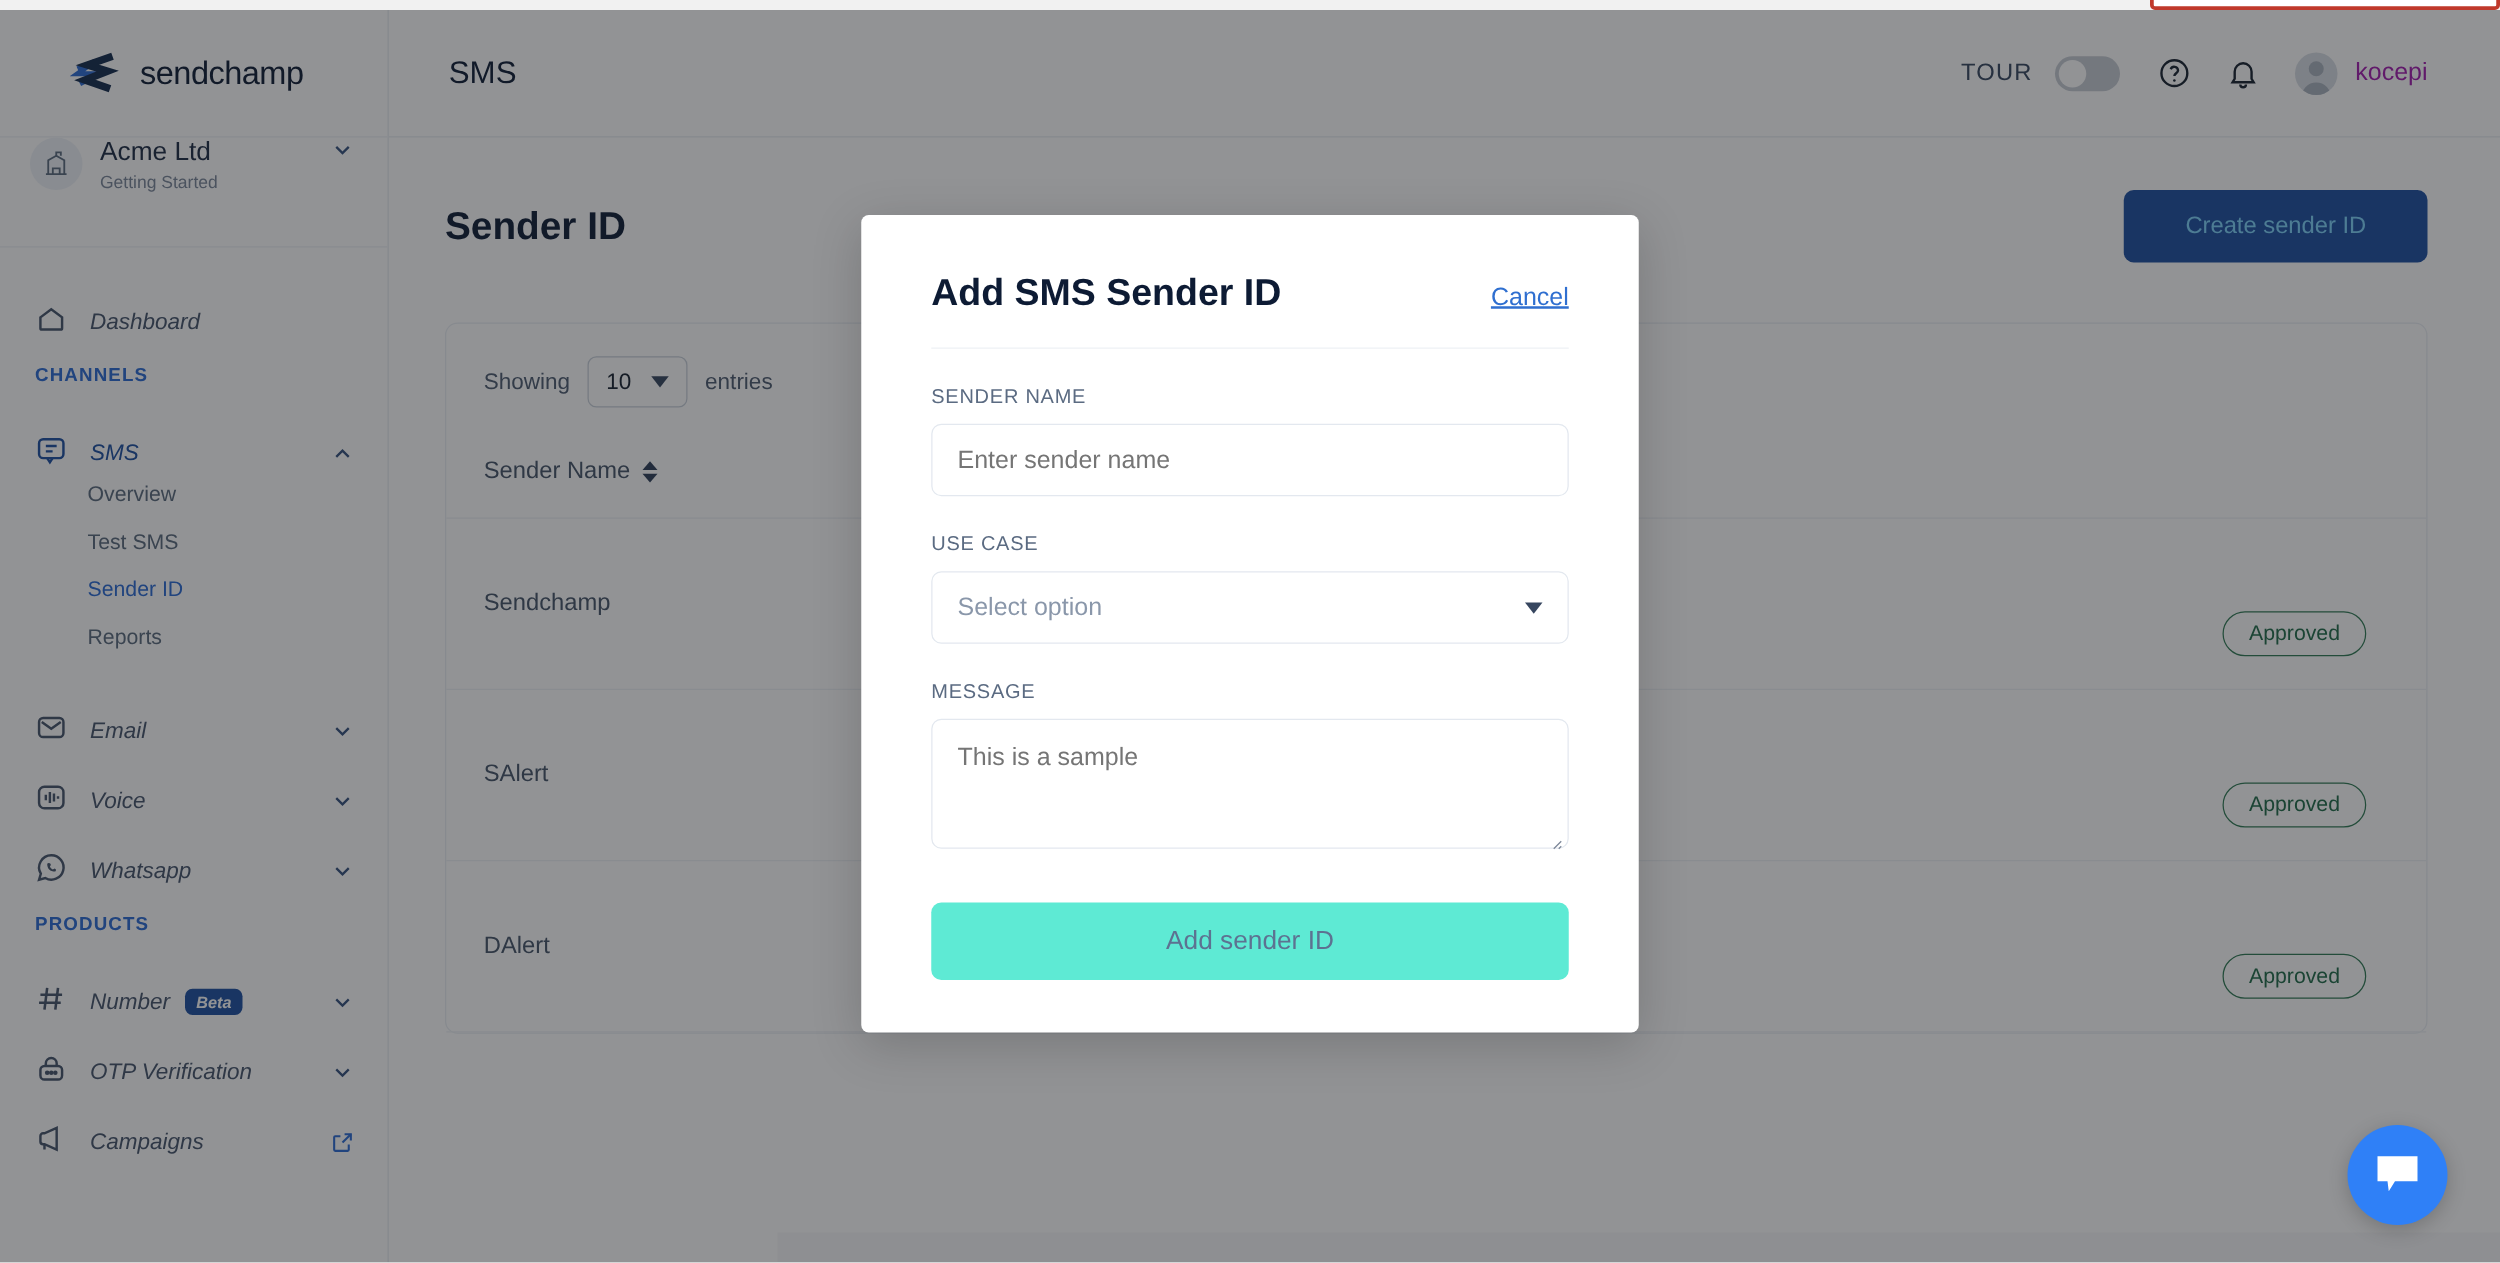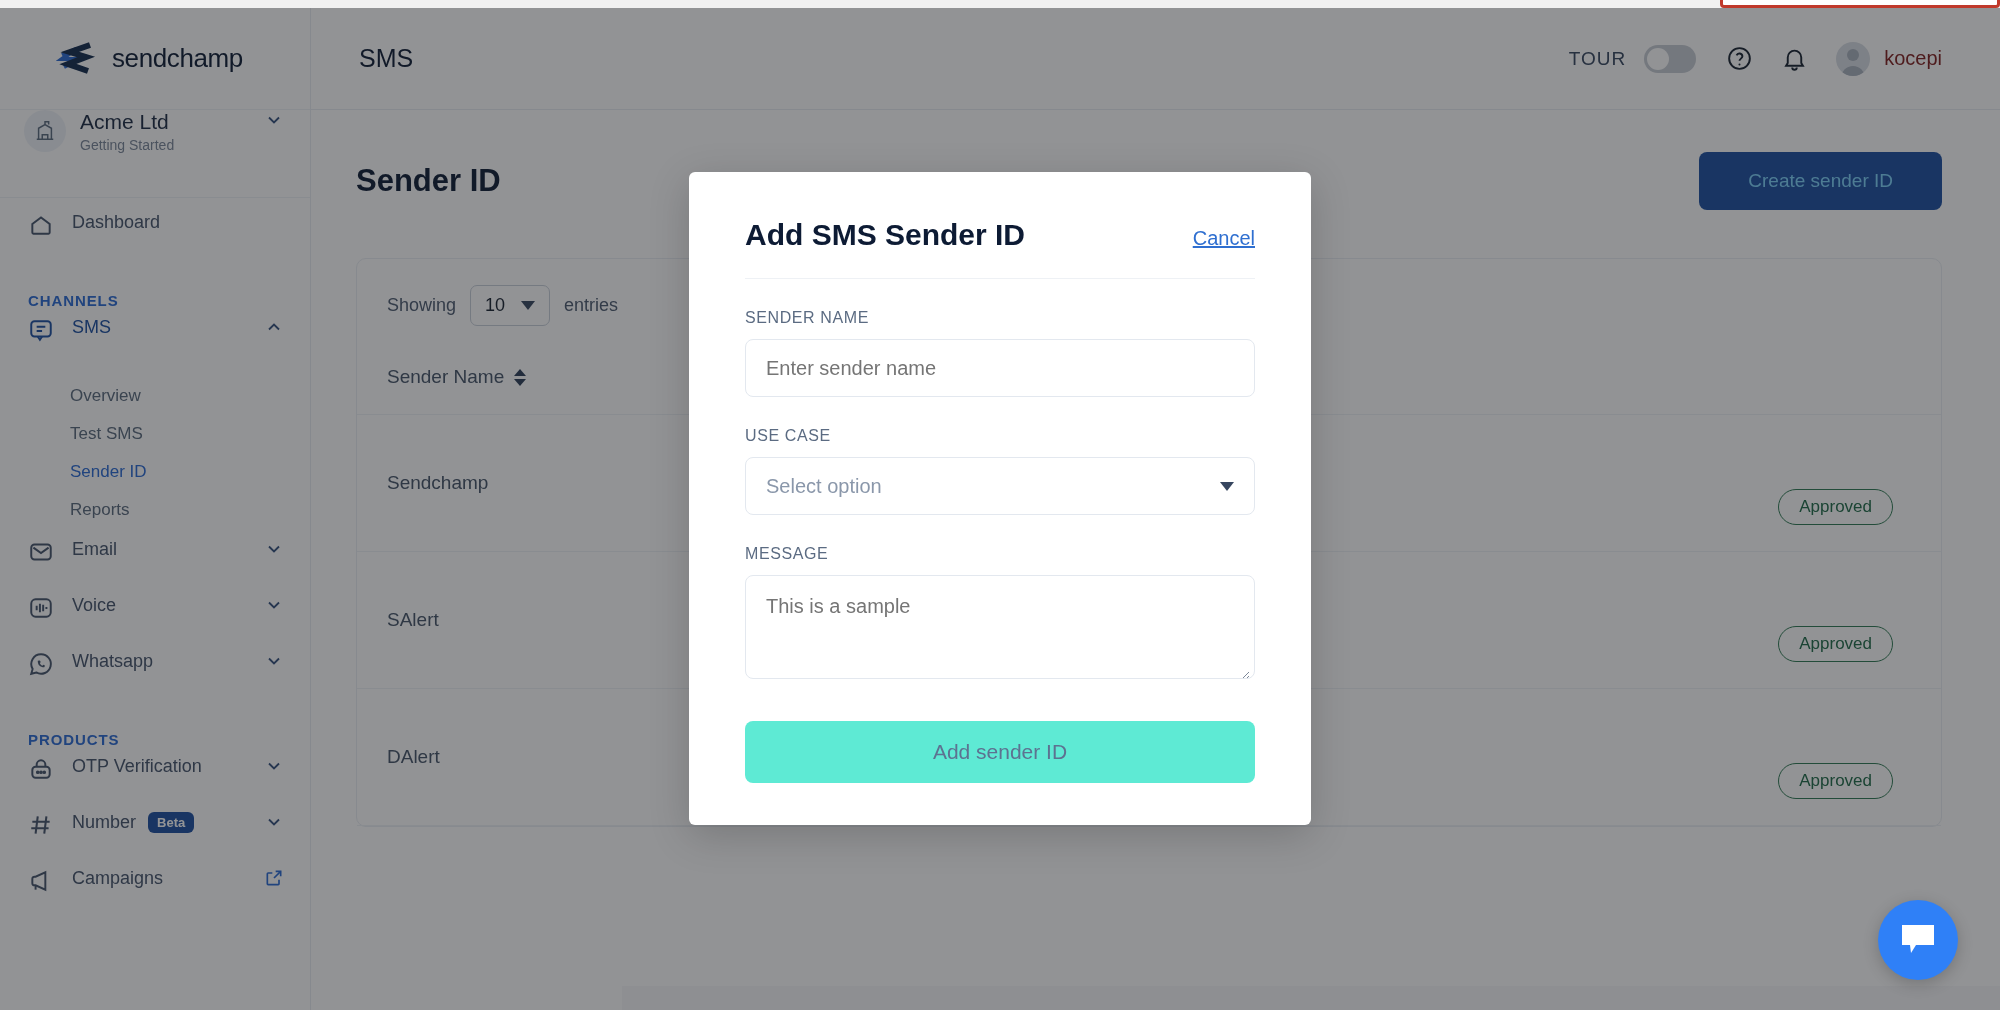--- a/index.html
+++ b/index.html
@@ -72,26 +72,27 @@
     display: flex; align-items: center; justify-content: center;
     flex: none;
   }
   .org-meta { margin-left: 14px; flex: 1; }
   .org-name { font-size: 21px; color: #1b2a43; line-height: 1.15; }
   .org-sub { font-size: 14px; color: #7a8699; margin-top: 3px; }
   .chev { color: #33507d; flex: none; }
 
   .nav { padding-top: 14px; }
   .nav-item {
-    display: flex; align-items: flex-start;
+    display: flex; align-items: flex-end;
     height: 56px;
     padding: 0 26px 0 28px;
     cursor: pointer;
     color: #44536b;
     font-size: 18px;
+    font-style: italic;
   }
   .nav-item .nico { width: 26px; height: 26px; flex: none; margin-right: 18px; color: #44536b; }
   .nav-item .nlabel { flex: 1; }
   .nav-item.active { color: #1c4fa1; }
   .nav-item.active .nico { color: #1c4fa1; }
 
   .nav-section {
     font-size: 15px;
     letter-spacing: 0.9px;
     color: #2a6ad4;
@@ -151,21 +152,21 @@
     flex: none;
   }
   .user-avatar .head {
     position: absolute; top: 7px; left: 11px;
     width: 12px; height: 12px; border-radius: 50%; background: #a8b1bd;
   }
   .user-avatar .body {
     position: absolute; bottom: -6px; left: 5px;
     width: 24px; height: 16px; border-radius: 12px 12px 0 0; background: #a8b1bd;
   }
-  .user-name { font-size: 20px; color: #7f1d1d; margin-left: 14px; }
+  .user-name { font-size: 20px; color: #a21caf; margin-left: 14px; }
 
   
   .main {
     position: absolute;
     top: 110px; left: 311px; right: 0; bottom: 0;
     background: #ffffff;
     overflow: hidden;
     z-index: 3;
   }
   .page-head {
@@ -440,40 +441,40 @@
         </svg>
         <span class="nlabel">Whatsapp</span>
         <svg class="chev" width="20" height="20" viewBox="0 0 24 24" fill="none" stroke="currentColor" stroke-width="2.2">
             <path d="M6 9l6 6 6-6"></path>
           </svg>
       </div>
 
       <div class="nav-section">PRODUCTS</div>
 
       <div class="nav-item">
+        <svg class="nico" viewBox="0 0 24 24" fill="none" stroke="currentColor" stroke-width="1.9">
+          <path d="M9 4L7 20M17 4l-2 16M4 9h16M3 15h16"></path>
+        </svg>
+        <span>Number</span>
+        <span class="beta-badge">Beta</span>
+        <span style="flex:1"></span>
+        <svg class="chev" width="20" height="20" viewBox="0 0 24 24" fill="none" stroke="currentColor" stroke-width="2.2">
+            <path d="M6 9l6 6 6-6"></path>
+          </svg>
+      </div>
+
+      <div class="nav-item">
         <svg class="nico" viewBox="0 0 24 24" fill="none" stroke="currentColor" stroke-width="1.8">
           <rect x="4" y="10" width="16" height="10" rx="3"></rect>
             <path d="M8 10V8a4 4 0 018 0v2"></path>
             <circle cx="9" cy="15" r=".8" fill="currentColor"></circle>
             <circle cx="12" cy="15" r=".8" fill="currentColor"></circle>
             <circle cx="15" cy="15" r=".8" fill="currentColor"></circle>
         </svg>
         <span class="nlabel">OTP Verification</span>
-        <svg class="chev" width="20" height="20" viewBox="0 0 24 24" fill="none" stroke="currentColor" stroke-width="2.2">
-            <path d="M6 9l6 6 6-6"></path>
-          </svg>
-      </div>
-
-      <div class="nav-item">
-        <svg class="nico" viewBox="0 0 24 24" fill="none" stroke="currentColor" stroke-width="1.9">
-          <path d="M9 4L7 20M17 4l-2 16M4 9h16M3 15h16"></path>
-        </svg>
-        <span>Number</span>
-        <span class="beta-badge">Beta</span>
-        <span style="flex:1"></span>
         <svg class="chev" width="20" height="20" viewBox="0 0 24 24" fill="none" stroke="currentColor" stroke-width="2.2">
             <path d="M6 9l6 6 6-6"></path>
           </svg>
       </div>
 
       <div class="nav-item">
         <svg class="nico" viewBox="0 0 24 24" fill="none" stroke="currentColor" stroke-width="1.8">
           <path d="M4 10v4a2 2 0 002 2h1l9 4V4L7 8H6a2 2 0 00-2 2z"></path>
             <path d="M7 16v4"></path>
         </svg>

